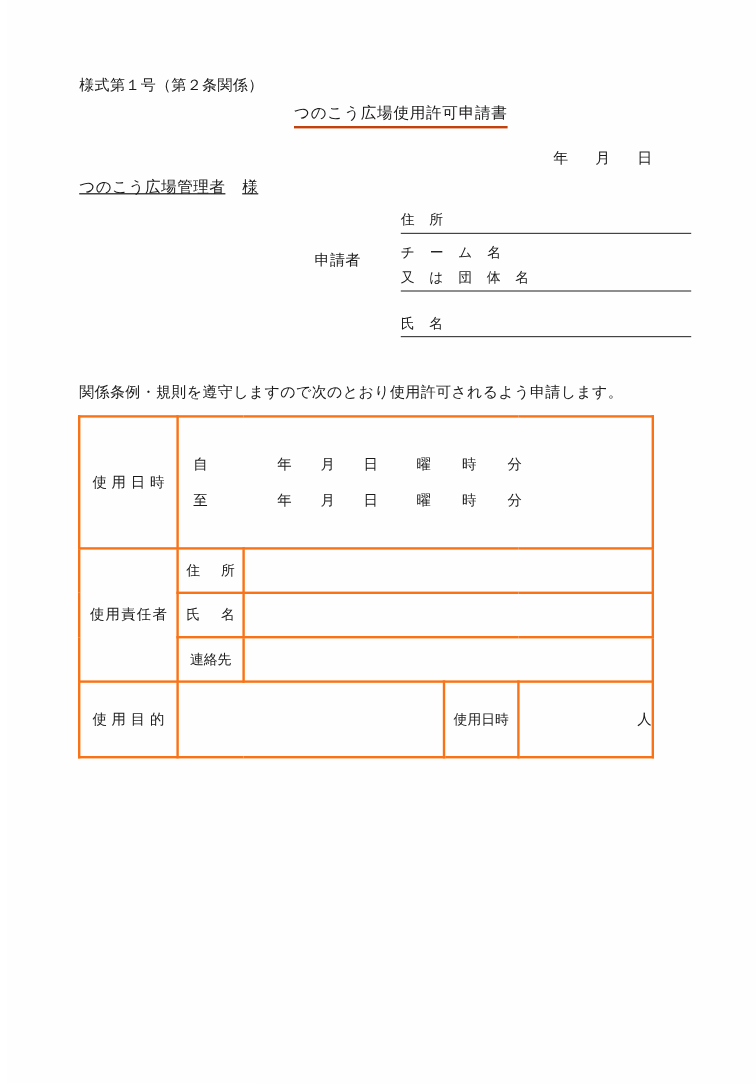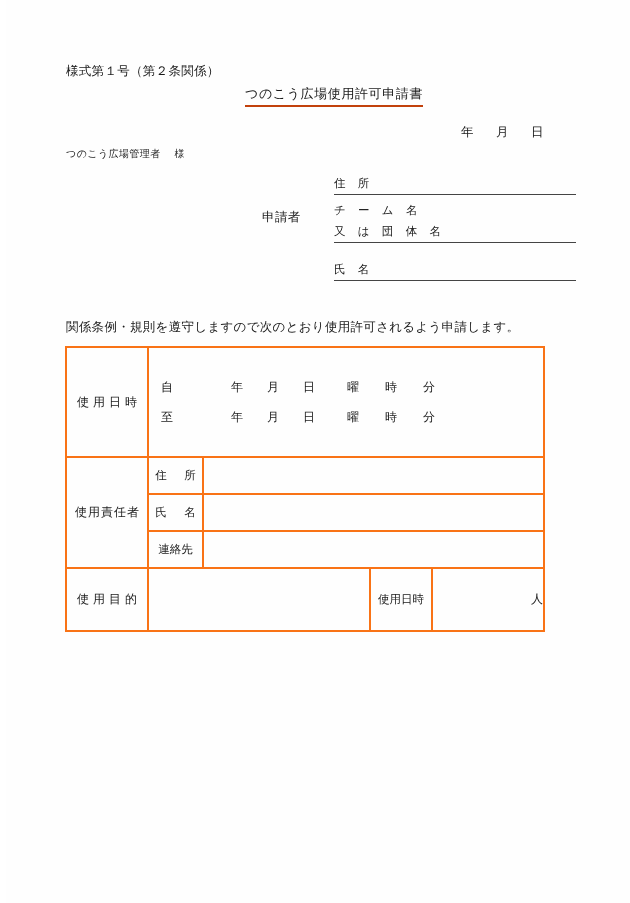--- a/index.html
+++ b/index.html
@@ -41,22 +41,23 @@
   }
   .date-line {
     left: 455px; top: 124px;
     font-size: 12.5px;
     letter-spacing: 0.5px;
   }
   .date-line span.gap { display: inline-block; width: 22px; }
 
   .addressee {
     left: 60px; top: 147px;
-    font-size: 10px;
-    letter-spacing: 0.4px;
+    font-size: 13px;
+    letter-spacing: 0.4px;
+    text-decoration: underline;
   }
   .addressee .sama { margin-left: 14px; }
 
   
   .applicant-label {
     left: 256px; top: 209px;
     font-size: 12.5px;
     letter-spacing: 0.4px;
   }
   .field-row {

